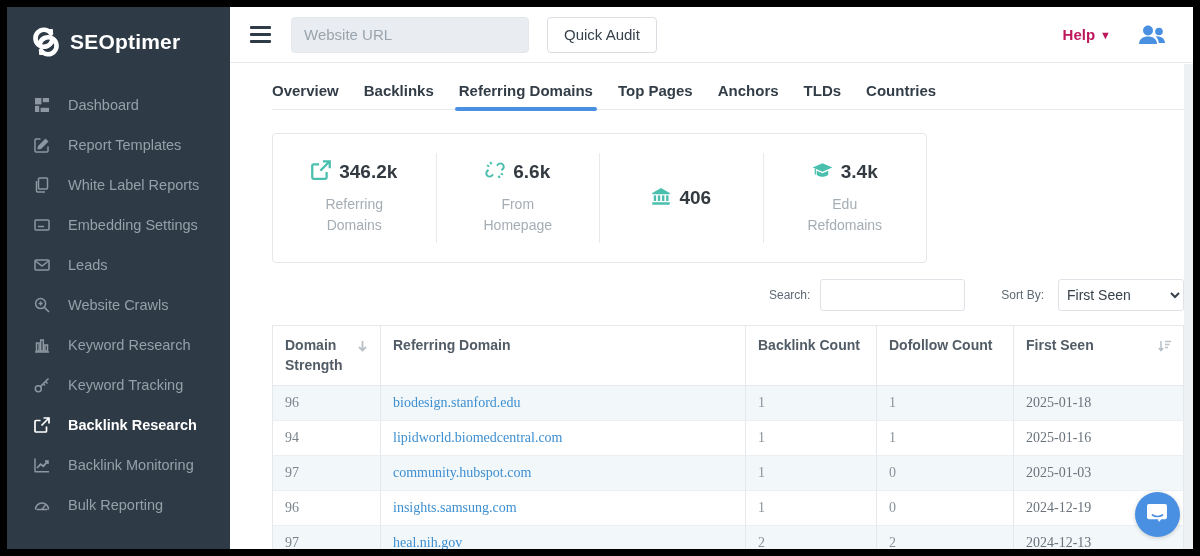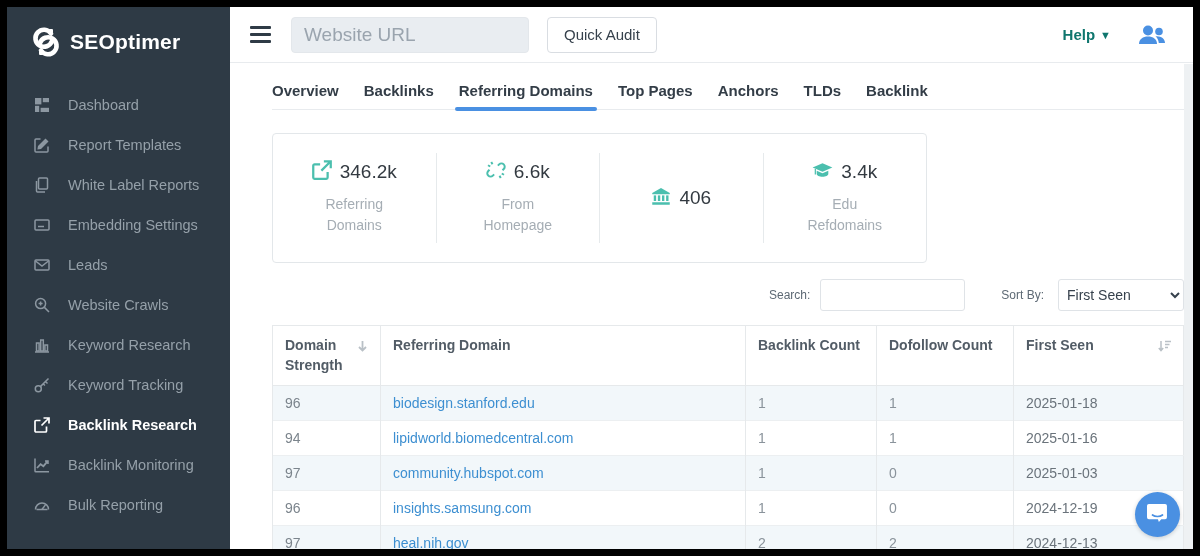--- a/index.html
+++ b/index.html
@@ -16,57 +16,57 @@
   .nav-item { display:flex; align-items:center; gap:17px; padding:12px 10px 12px 26px; font-size:14.5px; cursor:pointer; }
   .nav-item .nicon { width:18px; display:flex; justify-content:center; color:#8c97a1; }
   .nav-item.active { color:#fff; font-weight:700; }
   .nav-item.active .nicon { color:#fff; }
 
   
   .main { flex:1; display:flex; flex-direction:column; position:relative; background:#fff; overflow:hidden; }
   .topbar { height:56px; flex-shrink:0; display:flex; align-items:center; gap:18px; padding:0 26px 0 18px; border-bottom:1px solid #e8ebee; background:#fff; }
   .hamburger { display:flex; flex-direction:column; gap:4px; cursor:pointer; padding:4px 2px; }
   .hamburger span { display:block; width:21px; height:3px; background:#2f3b46; border-radius:1px; }
-  .url-input { width:238px; height:36px; background:#e9edf1; border:1px solid #e3e7eb; border-radius:4px; padding:0 12px; font-size:19px; color:#3c4852; }
+  .url-input { width:238px; height:36px; background:#e9edf1; border:1px solid #e3e7eb; border-radius:4px; padding:0 12px; font-size:15px; color:#3c4852; }
   .url-input::placeholder { color:#9aa4ae; }
   .quick-audit { height:36px; padding:0 16px; background:#fff; border:1px solid #d9dde2; border-radius:4px; font-size:15px; color:#36414c; cursor:pointer; }
   .topbar-right { margin-left:auto; display:flex; align-items:center; gap:26px; }
-  .help-link { color:#0f766e; font-size:15px; font-weight:700; cursor:pointer; display:flex; align-items:center; gap:5px; }
+  .help-link { color:#be185d; font-size:15px; font-weight:700; cursor:pointer; display:flex; align-items:center; gap:5px; }
   .help-caret { font-size:11px; }
   .users-icon { color:#4a90e2; display:flex; cursor:pointer; }
 
   .content { padding-left:42px; width:954px; }
 
   
   .tabs { display:flex; gap:25px; margin-top:13px; border-bottom:1px solid #e8ebee; width:912px; }
   .tab { font-size:15px; font-weight:700; color:#333d47; padding:6px 0 10px; cursor:pointer; position:relative;text-align:center; }
   .tab.active::after { content:""; position:absolute; left:-4px; right:-4px; bottom:-2px; height:4px; border-radius:2px; background:#4a90e2; }
 
   
   .stat-card { margin-top:23px; width:655px; height:130px; border:1px solid #e3e7ea; border-radius:4px; display:flex; align-items:center; }
   .stat { flex:1; height:90px; display:flex; flex-direction:column; align-items:center; justify-content:center; border-left:1px solid #e6eaec; text-align:center; }
   .stat:first-child { border-left:none; }
   .stat-top { display:flex; align-items:center; gap:8px; color:#4bbfae; }
-  .stat-value { font-size:19px; font-weight:400; color:#333a41; }
+  .stat-value { font-size:19px; font-weight:700; color:#333a41; }
   .stat-label { margin-top:10px; font-size:14px; color:#a5adb4; line-height:1.5; width:92px; }
 
   
   .controls { margin-top:16px; width:912px; display:flex; align-items:center; justify-content:flex-end; gap:10px; }
   .ctl-label { font-size:12px; color:#5d6974; }
   .search-input { width:145px; height:32px; border:1px solid #dfe3e7; border-radius:3px; padding:0 8px; font-size:14px; color:#3c4852; }
   .sort-select { width:126px; height:32px; border:1px solid #dfe3e7; border-radius:3px; font-size:14px; color:#36414c; background:#fff; padding:0 4px; margin-left:4px; }
   .sort-gap { width:16px; }
 
   
   table { margin-top:14px; width:912px; border-collapse:collapse; border:1px solid #e6e9eb; }
   th, td { border-left:1px solid #e6e9eb; font-size:14px; text-align:left; }
   th { color:#525c66; font-weight:700; padding:9px 12px; line-height:1.45; vertical-align:top; border-bottom:1px solid #e6e9eb; }
   td { padding:9px 12px; }
   tbody tr:nth-child(odd) { background:#f2f7fa; }
-  tbody tr { border-top:1px solid #eceff1; }
+  tbody tr { border-top:1px solid #eceff1;font-family:Liberation Serif, serif; }
   .col-strength { width:108px; } .col-domain { width:365px; } .col-backlink { width:131px; } .col-dofollow { width:137px; }
   .th-flex { display:flex; justify-content:space-between; align-items:flex-start; gap:6px; }
   .sort-glyph { color:#b9c0c6; margin-top:2px; flex-shrink:0; }
   td.strength { color:#7b848c; }
   td.count { color:#8a939b; }
   td.date { color:#6a737b; }
   a.domain-link { color:#3d8fd1; text-decoration:none; }
 
   
   .right-strip { position:absolute; top:57px; right:0; bottom:0; width:9px; background:#eef1f3; }
@@ -230,21 +230,21 @@
 
     <div class="content">
 
       <div class="tabs">
         <div class="tab">Overview</div>
         <div class="tab">Backlinks</div>
         <div class="tab active">Referring Domains</div>
         <div class="tab">Top Pages</div>
         <div class="tab">Anchors</div>
         <div class="tab">TLDs</div>
-        <div class="tab">Backlink</div>
+        <div class="tab">Countries</div>
       </div>
 
       <div class="stat-card">
         <div class="stat">
           <div class="stat-top">
             <span><svg width="20" height="20" viewBox="0 0 16 16" fill="none" stroke="currentColor" stroke-width="1.8">
                   <path d="M12.5 9.5V14a1 1 0 0 1-1 1H2a1 1 0 0 1-1-1V4.5a1 1 0 0 1 1-1h4.5"></path>
                   <path d="M9.5 1H15v5.5M15 1L7.5 8.5"></path>
                 </svg></span>
             <span class="stat-value">346.2k</span>

